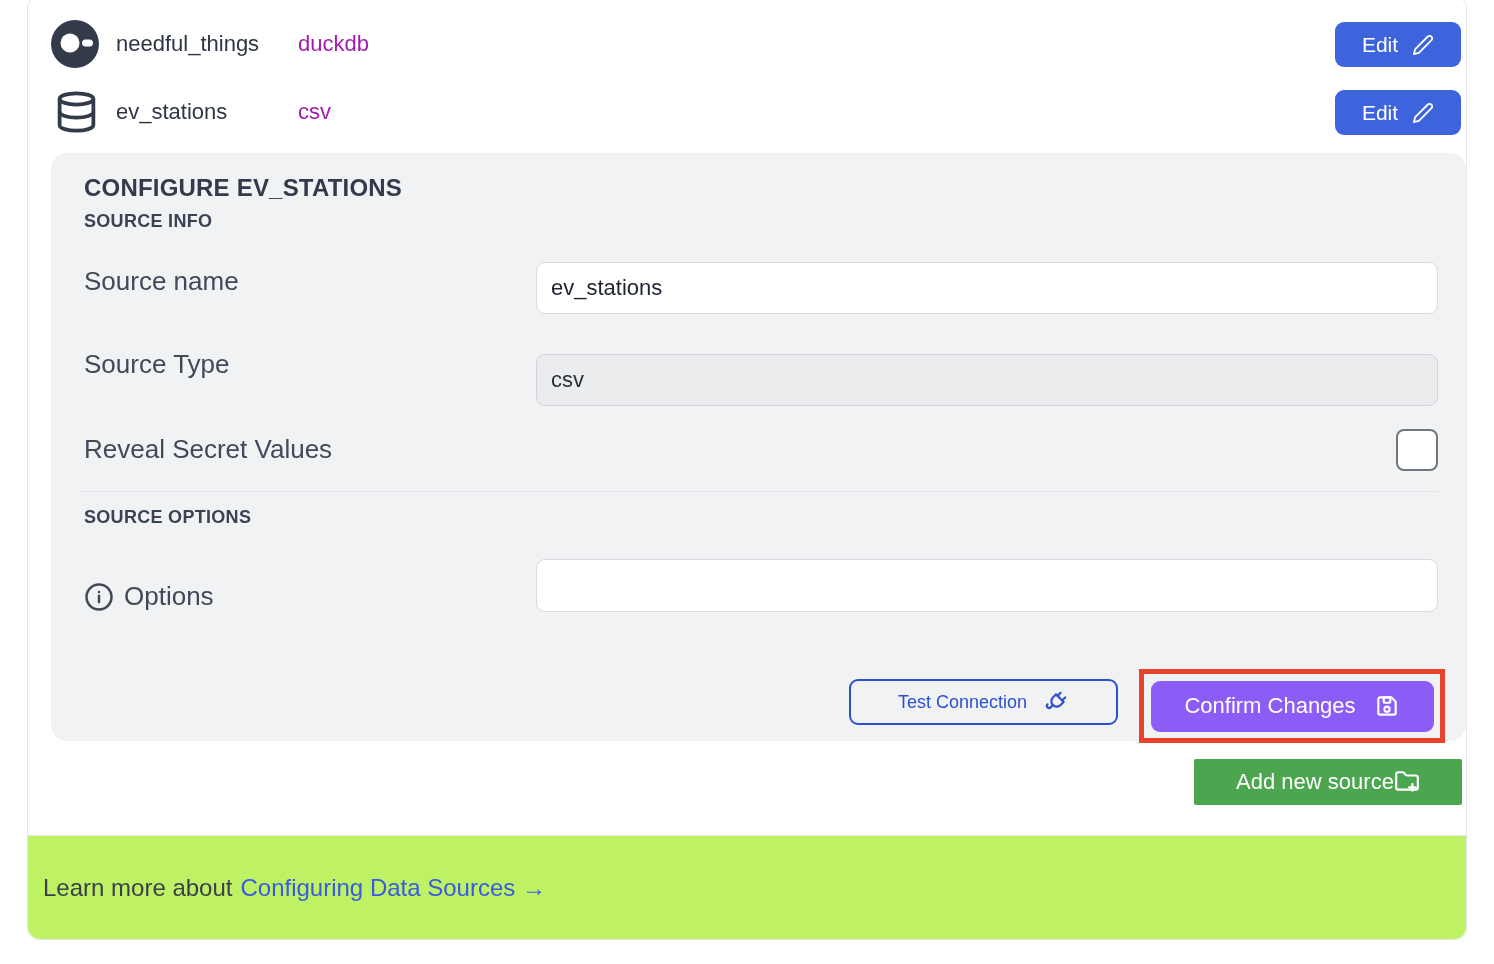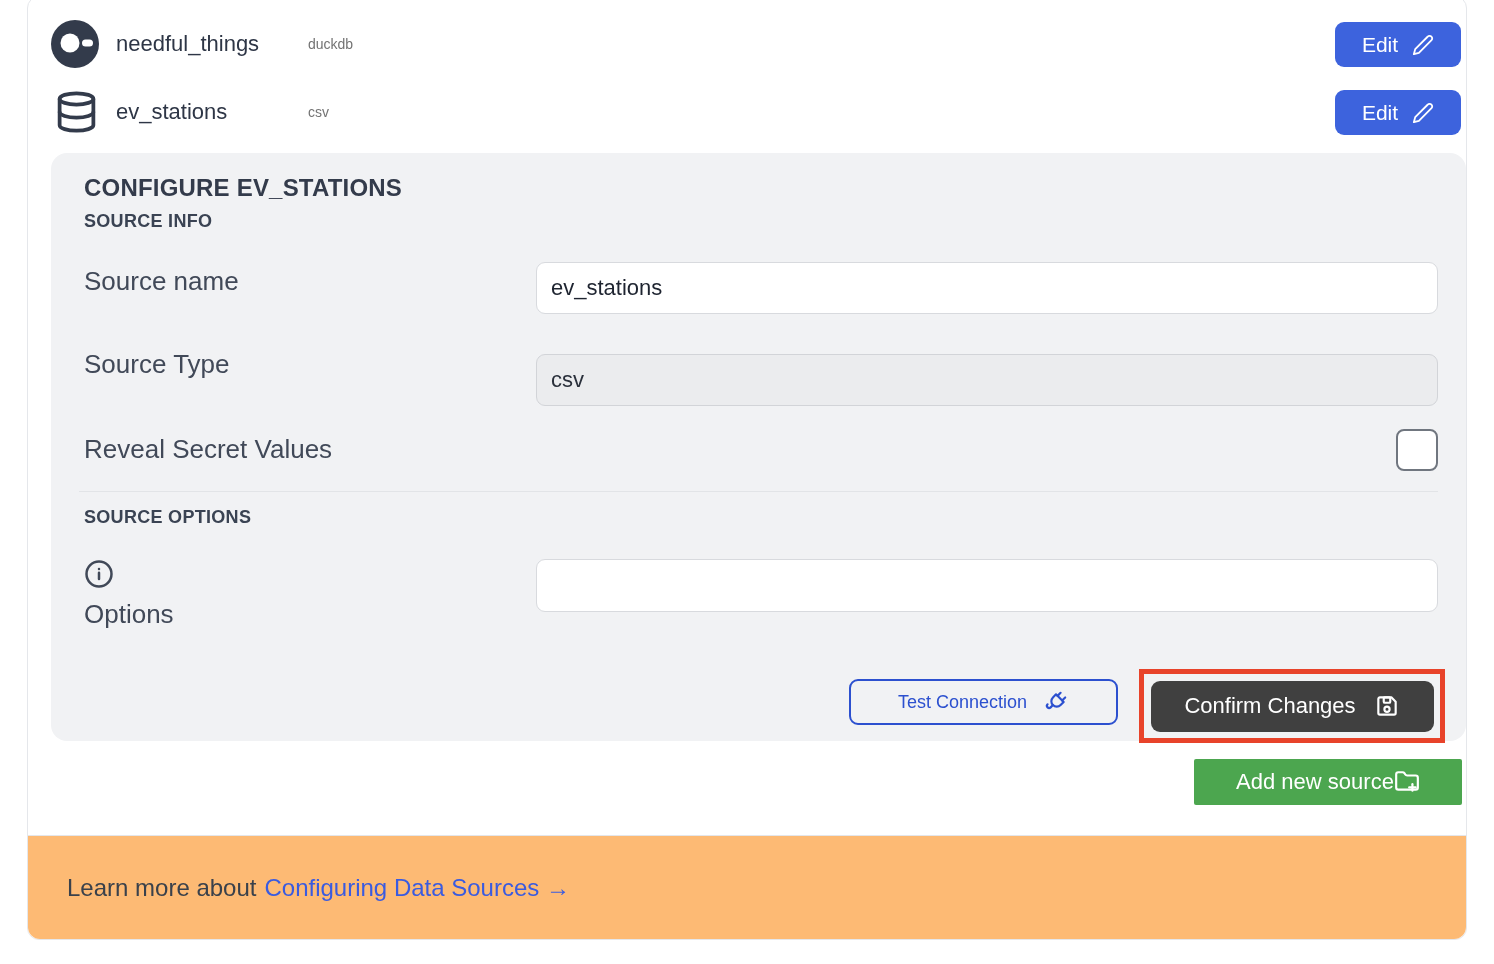--- a/index.html
+++ b/index.html
@@ -10,21 +10,21 @@
     position: absolute; left: 27px; top: -4px; width: 1440px; height: 944px;
     background: #ffffff; border: 1px solid #E5E7EB; border-radius: 12px;
   }
 
   
   .src-row { position: absolute; left: 0; height: 48px; width: 100%; }
   .src-row .row-icon { position: absolute; top: 0; }
   .src-name { position: absolute; left: 88px; top: 50%; transform: translateY(-50%);
     font-size: 22px; color: #2E3646; }
   .src-type { position: absolute; left: 270px; top: 50%; transform: translateY(-50%);
-    font-size: 14px; color: #737373; margin-left: 10px; }
+    font-size: 22px; color: #a21caf; }
   .edit-btn {
     position: absolute; left: 1307px; width: 126px; height: 45px;
     background: #3D63DD; border: none; border-radius: 9px; cursor: pointer;
     display: flex; align-items: center; justify-content: center; gap: 14px;
     color: #ffffff; font-size: 21px; font-family: inherit;
   }
 
   
   .panel {
     position: absolute; left: 23px; top: 156px; width: 1415px; height: 588px;
@@ -41,50 +41,50 @@
     font-size: 22px; color: #1E2430; padding: 0 14px; font-family: inherit; outline: none;
   }
   .text-input:disabled { background: #EBECEE; border-color: #D2D4D8; color: #2A303B; }
   .checkbox {
     position: absolute; left: 1345px; top: 276px; width: 42px; height: 42px;
     appearance: none; -webkit-appearance: none; background: #ffffff;
     border: 2px solid #70767F; border-radius: 8px; cursor: pointer;
   }
   .divider { position: absolute; left: 28px; top: 338px; width: 1359px; height: 1px; background: #E2E4E7; }
   .options-label-wrap { position: absolute; left: 33px; top: 406px; height: 53px;
-    display: flex; align-items: flex-start; gap: 10px; color: #414958; flex-direction: column; }
+    display: flex; align-items: flex-end; gap: 10px; color: #414958; }
   .options-label-wrap .lbl { font-size: 26px; }
 
   .actions-test {
     position: absolute; left: 798px; top: 526px; width: 269px; height: 46px;
     background: transparent; border: 2px solid #2C50CF; border-radius: 9px;
     display: flex; align-items: center; justify-content: center; gap: 16px;
     color: #2C50CF; font-size: 18px; cursor: pointer; font-family: inherit;
   }
   .confirm-highlight {
     position: absolute; left: 1088px; top: 516px; width: 306px; height: 74px;
     border: 5px solid #E8432A; display: flex; align-items: center; justify-content: center;
   }
   .actions-confirm {
-    width: 283px; height: 51px; background: #404040; border: none; border-radius: 9px;
+    width: 283px; height: 51px; background: #8b5cf6; border: none; border-radius: 9px;
     display: flex; align-items: center; justify-content: center; gap: 18px;
     color: #ffffff; font-size: 22px; cursor: pointer; font-family: inherit;
   }
 
   .add-source-btn {
     position: absolute; left: 1166px; top: 762px; width: 268px; height: 46px;
     background: #4CA64F; border: none; border-radius: 2px;
     display: flex; align-items: center; justify-content: center; 
     color: #ffffff; font-size: 22px; cursor: pointer; font-family: inherit;
   }
 
   .footer {
     position: absolute; left: 0; bottom: 0; width: 100%; height: 104px;
-    background: #fdba74; border-top: 1px solid #E4E6EA; border-radius: 0 0 12px 12px;
-    display: flex; align-items: center; padding-left: 39px;
+    background: #bef264; border-top: 1px solid #E4E6EA; border-radius: 0 0 12px 12px;
+    display: flex; align-items: center; padding-left: 15px;
   }
   .footer-text { font-size: 24px; color: #3A414B; }
   .footer-link { font-size: 24px; color: #3A5BE0; text-decoration: none; cursor: pointer; margin-left: 8px; }
 
   svg { display: block; }
 </style>
 </head>
 <body>
 
 <div class="stage">

